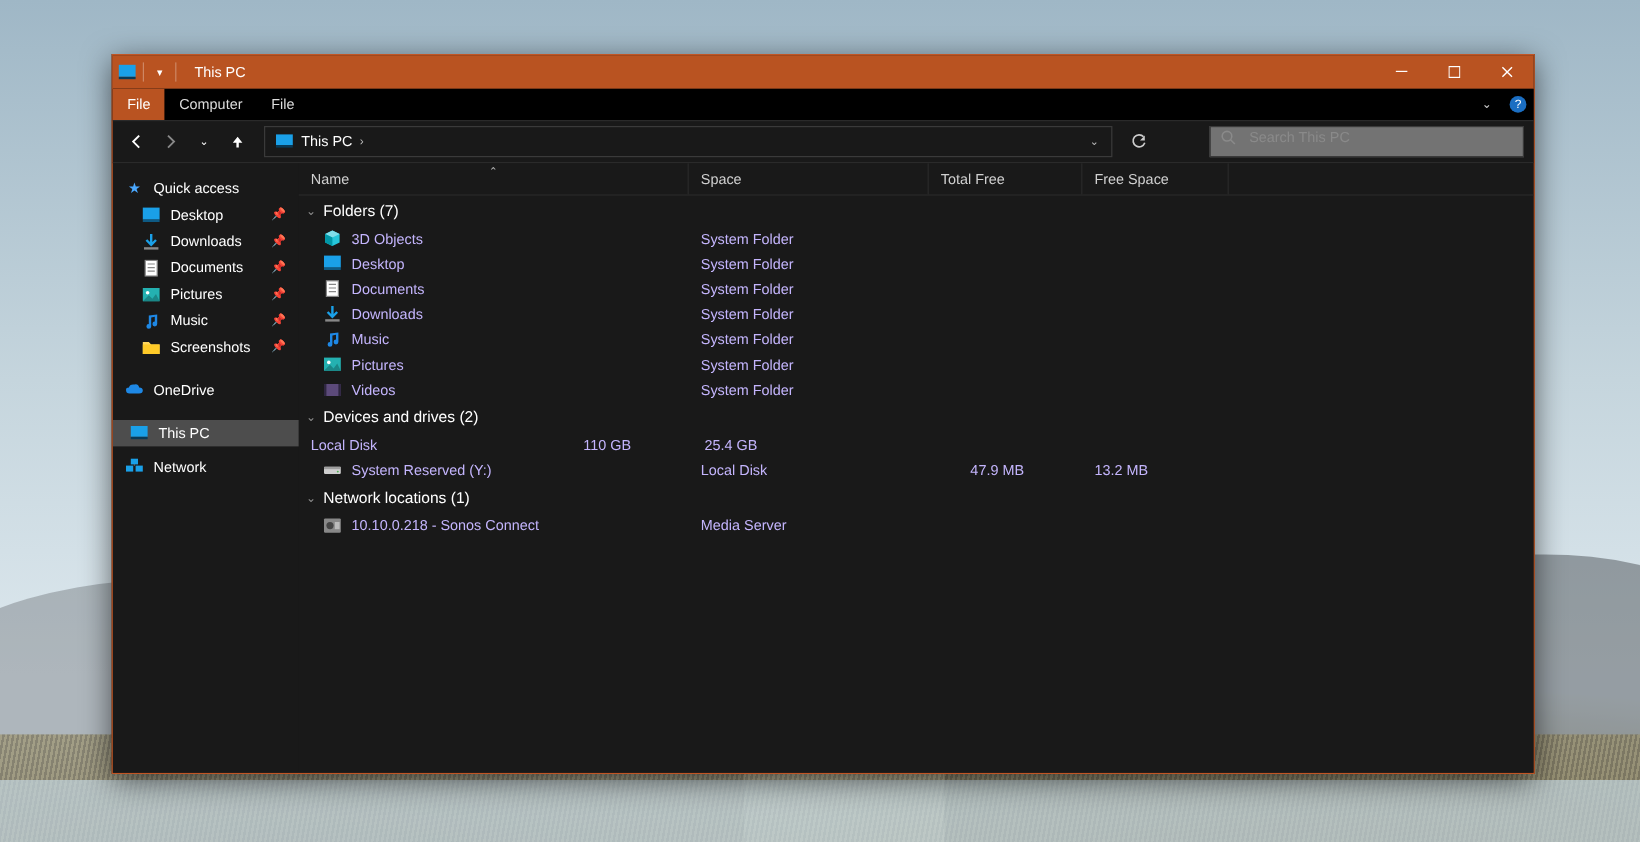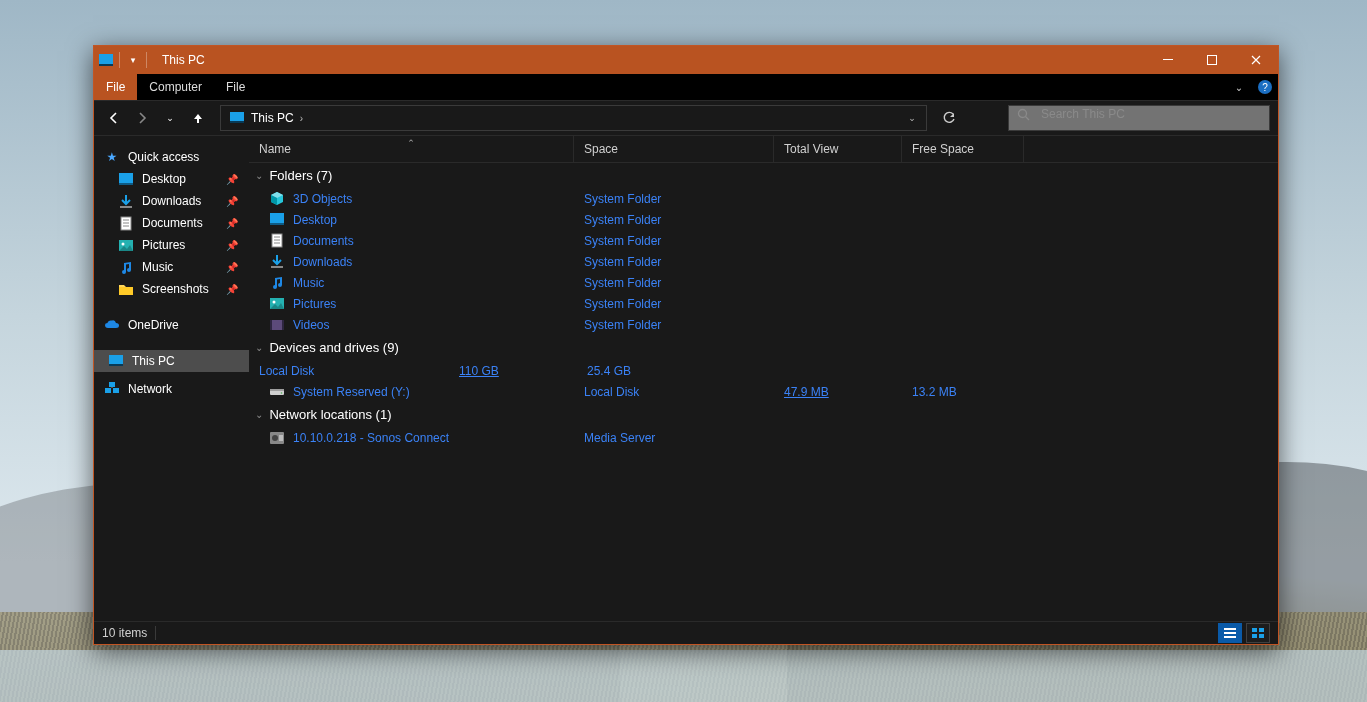--- a/index.html
+++ b/index.html
@@ -110,25 +110,25 @@
   .col { border-right:1px solid #2a2a2a; height:100%; display:flex; align-items:center; padding:0 10px; box-sizing:border-box;}
   .col.name { width:325px; position:relative;}
   .col.type { width:200px;}
   .col.total { width:128px; justify-content:flex-start;}
   .col.free  { width:122px; justify-content:flex-start;}
   .col.name .sort { position:absolute; top:2px; left:50%; transform:translateX(-50%); font-size:9px; color:#aaa;}
 
   .list { flex:1; overflow:auto; padding-bottom:8px;}
   .grp-head { display:flex; align-items:center; gap:6px; padding:5px 6px; color:#fff; font-size:13px;}
   .grp-head .caret { color:#8a8a8a; font-size:10px;}
-  .row { display:flex; align-items:center; height:21px; color:#3b82f6; font-size:12px;}
+  .row { display:flex; align-items:center; height:21px; color:#c4b5fd; font-size:12px;}
   .cell { box-sizing:border-box; padding:0 10px; overflow:hidden; white-space:nowrap;}
   .cell.name { width:325px; display:flex; align-items:center; gap:8px; padding-left:20px;}
   .cell.type { width:200px;}
-  .cell.total{ width:128px; text-align:left; padding-right:24px;text-decoration:underline;}
+  .cell.total{ width:128px; text-align:center; padding-right:24px;}
   .cell.free { width:122px; padding-right:24px;}
 
   .statusbar { height:22px; background:#191919; border-top:1px solid #2a2a2a; display:flex; align-items:center; padding:0 8px; color:#d0d0d0; font-size:12px;}
   .statusbar .sep { width:1px; height:14px; background:#3a3a3a; margin:0 8px;}
   .statusbar .spacer {flex:1;}
   .viewbtn { width:22px; height:18px; border:1px solid #404040; margin-left:4px; display:flex; align-items:center; justify-content:center; background:#1d1d1d;}
   .viewbtn.active { background:#0a5aa8; border-color:#0a5aa8;}
 
   .ic { width:16px; height:16px; display:inline-flex; align-items:center; justify-content:center;}
   svg { display:block; }
@@ -336,21 +336,21 @@
       </div>
     </div>
 
     <div class="main">
       <div class="columns">
         <div class="col name">
           <span>Name</span>
           <span class="sort">⌃</span>
         </div>
         <div class="col type">Space</div>
-        <div class="col total">Total View</div>
+        <div class="col total">Total Free</div>
         <div class="col free">Free Space</div>
         <div class="col" style="flex:1;border-right:none;"></div>
       </div>
 
       <div class="list" id="list">
           <div class="grp-head">
             <span class="caret">⌄</span>
             <span>Folders (7)</span>
           </div>
           <div class="row">
@@ -439,21 +439,21 @@
                 </svg>
               </span>
               <span>Videos</span>
             </div>
             <div class="cell type">System Folder</div>
             <div class="cell total"></div>
             <div class="cell free"></div>
           </div>
           <div class="grp-head">
             <span class="caret">⌄</span>
-            <span>Devices and drives (9)</span>
+            <span>Devices and drives (2)</span>
           </div>
           <div class="row">
             <div class="cell type">Local Disk</div>
             <div class="cell total">110 GB</div>
             <div class="cell free">25.4 GB</div>
           </div>
           <div class="row">
             <div class="cell name">
               <span class="ic">
                 <svg width="16" height="15">
@@ -480,40 +480,20 @@
               <span>10.10.0.218 - Sonos Connect</span>
             </div>
             <div class="cell type">Media Server</div>
             <div class="cell total"></div>
             <div class="cell free"></div>
           </div>
         </div>
     </div>
   </div>
 
-  <div class="statusbar">
-    <span>10 items</span>
-    <div class="sep"></div>
-    <div class="spacer"></div>
-    <div class="viewbtn active">
-      <svg width="12" height="10">
-          <rect width="12" height="2" fill="#fff"></rect>
-          <rect y="4" width="12" height="2" fill="#fff"></rect>
-          <rect y="8" width="12" height="2" fill="#fff"></rect>
-        </svg>
-    </div>
-    <div class="viewbtn">
-      <svg width="12" height="10">
-          <rect width="5" height="4" fill="#1aa0e8"></rect>
-          <rect x="7" width="5" height="4" fill="#1aa0e8"></rect>
-          <rect y="6" width="5" height="4" fill="#1aa0e8"></rect>
-          <rect x="7" y="6" width="5" height="4" fill="#1aa0e8"></rect>
-        </svg>
-    </div>
-  </div>
 </div>
 
 <svg width="0" height="0" style="position:absolute">
   <defs>
     <g id="i-desktop">
         <rect x="1" y="1" width="14" height="10" fill="#1aa0e8"></rect>
         <rect x="1" y="11" width="14" height="2" fill="#0e5a84"></rect>
       </g>
     <g id="i-download">
         <rect x="2" y="12" width="12" height="2" fill="#888"></rect>

